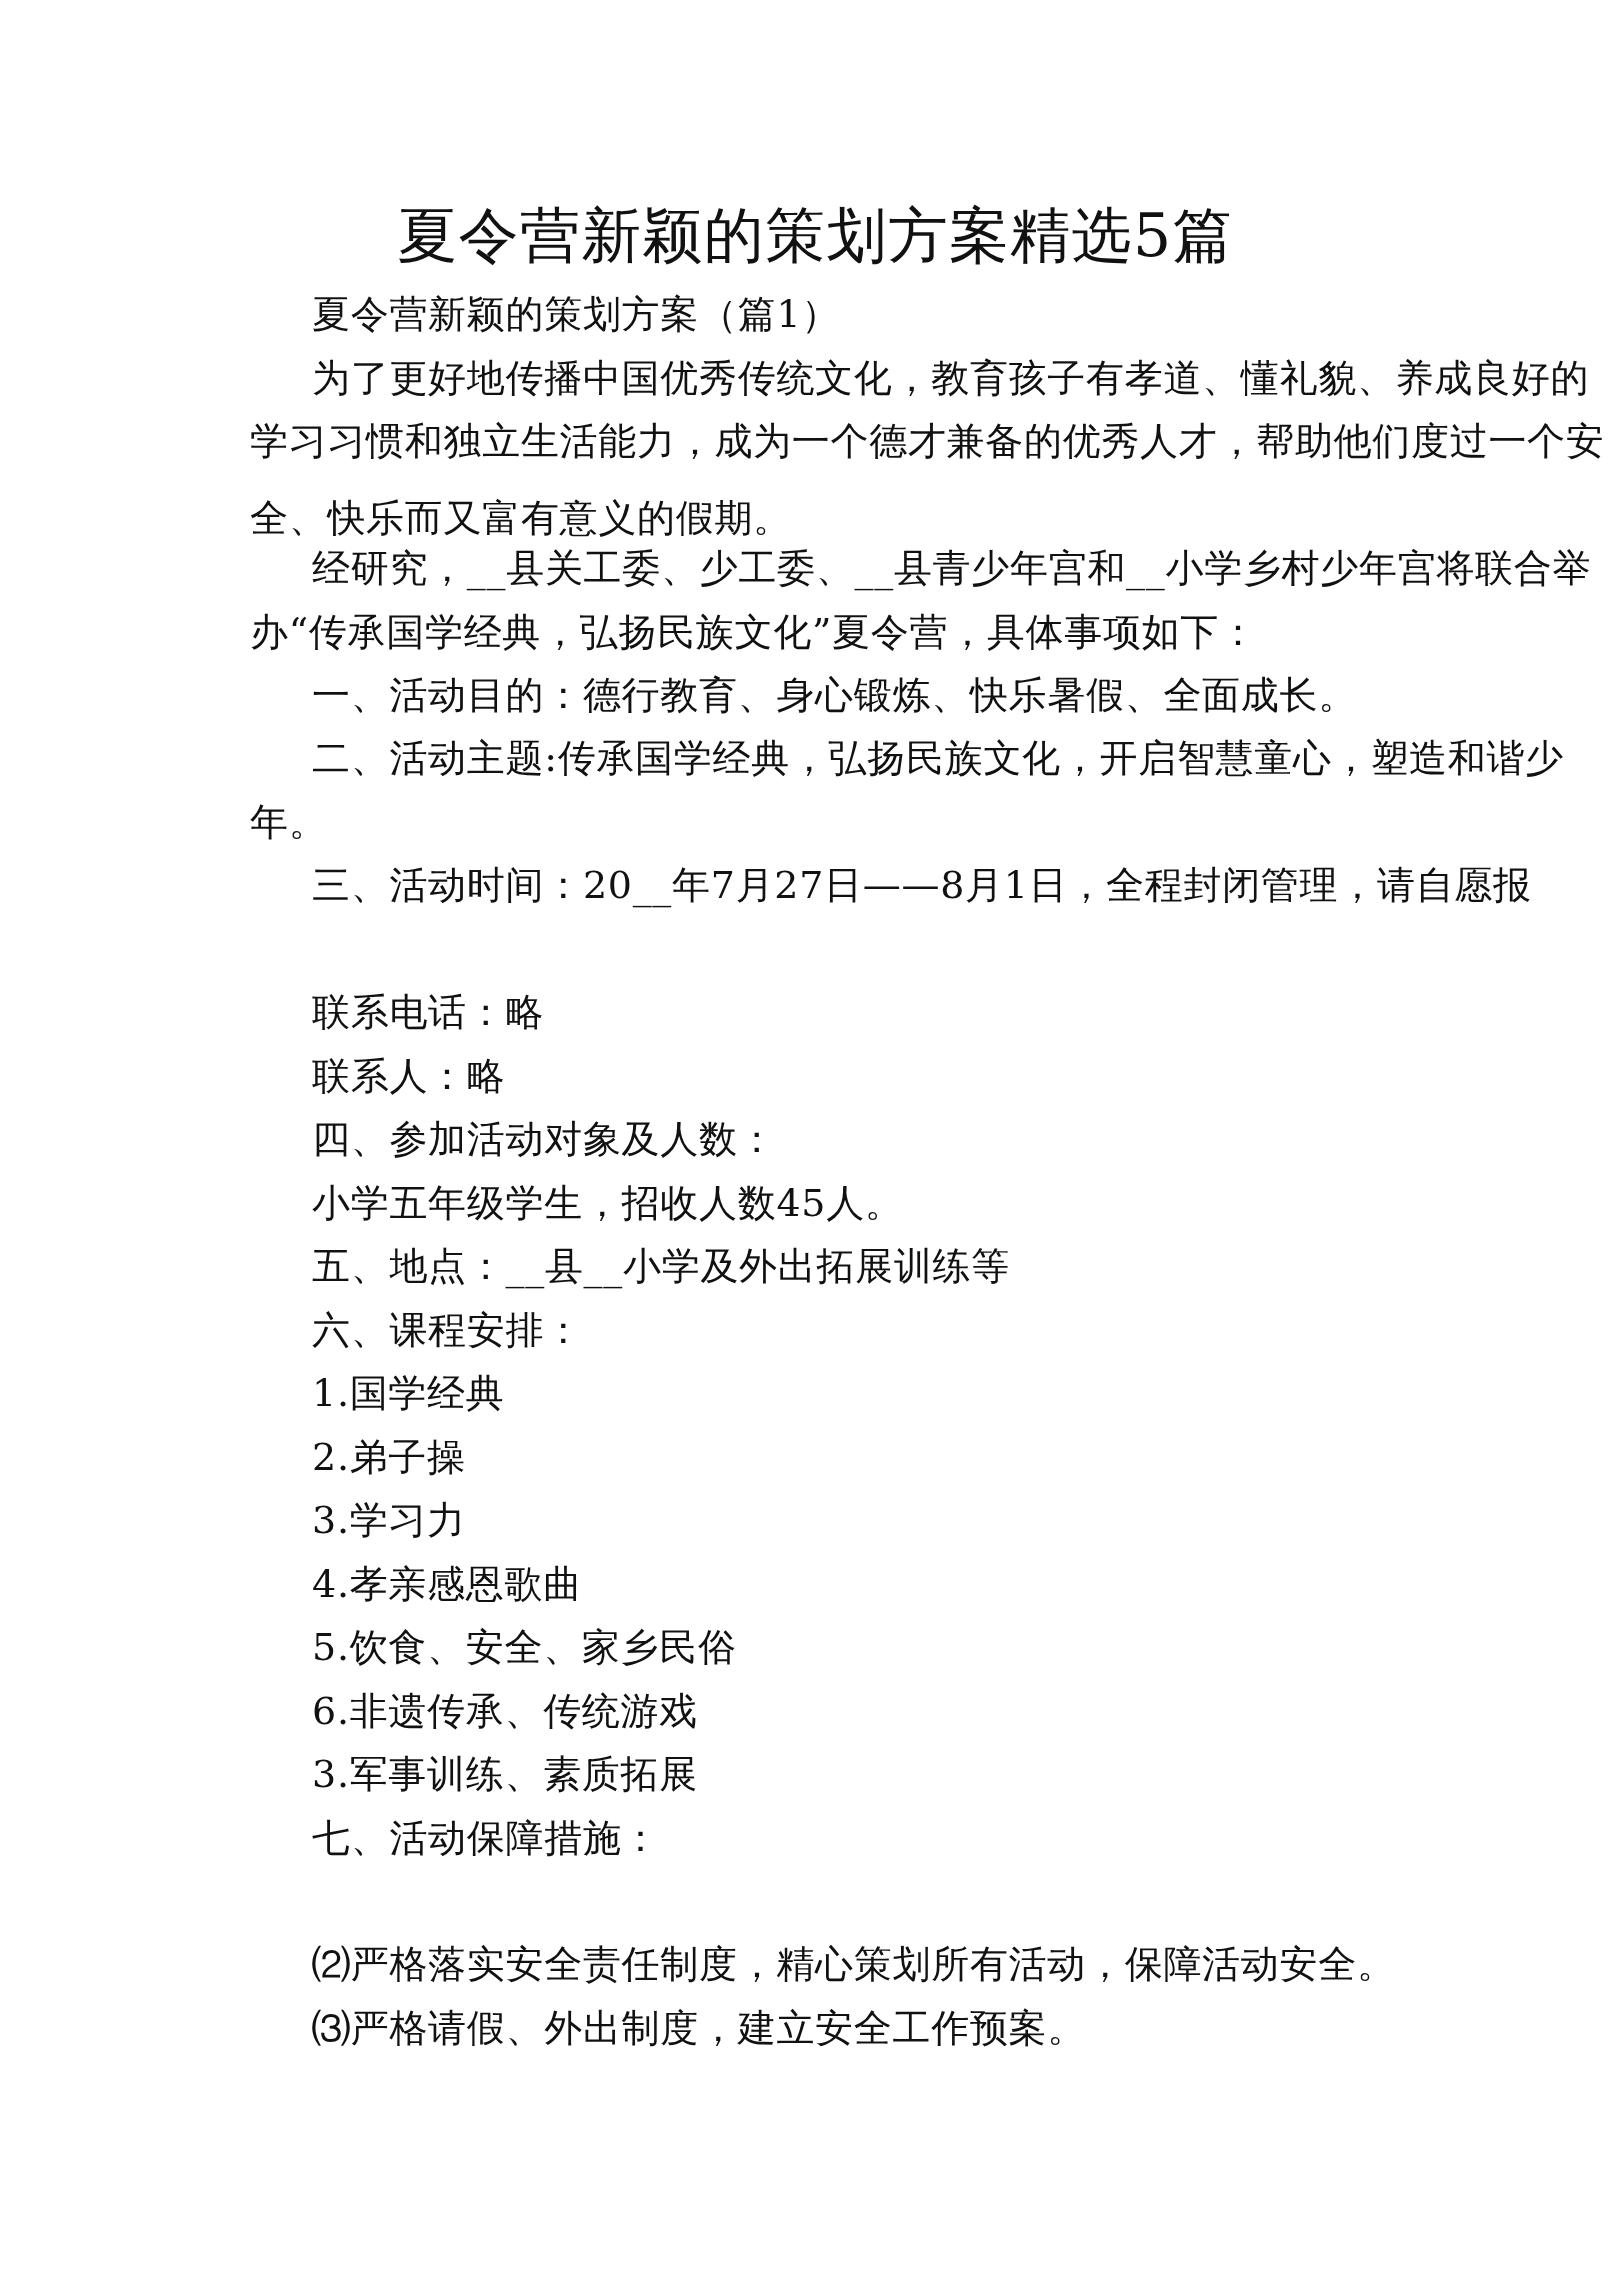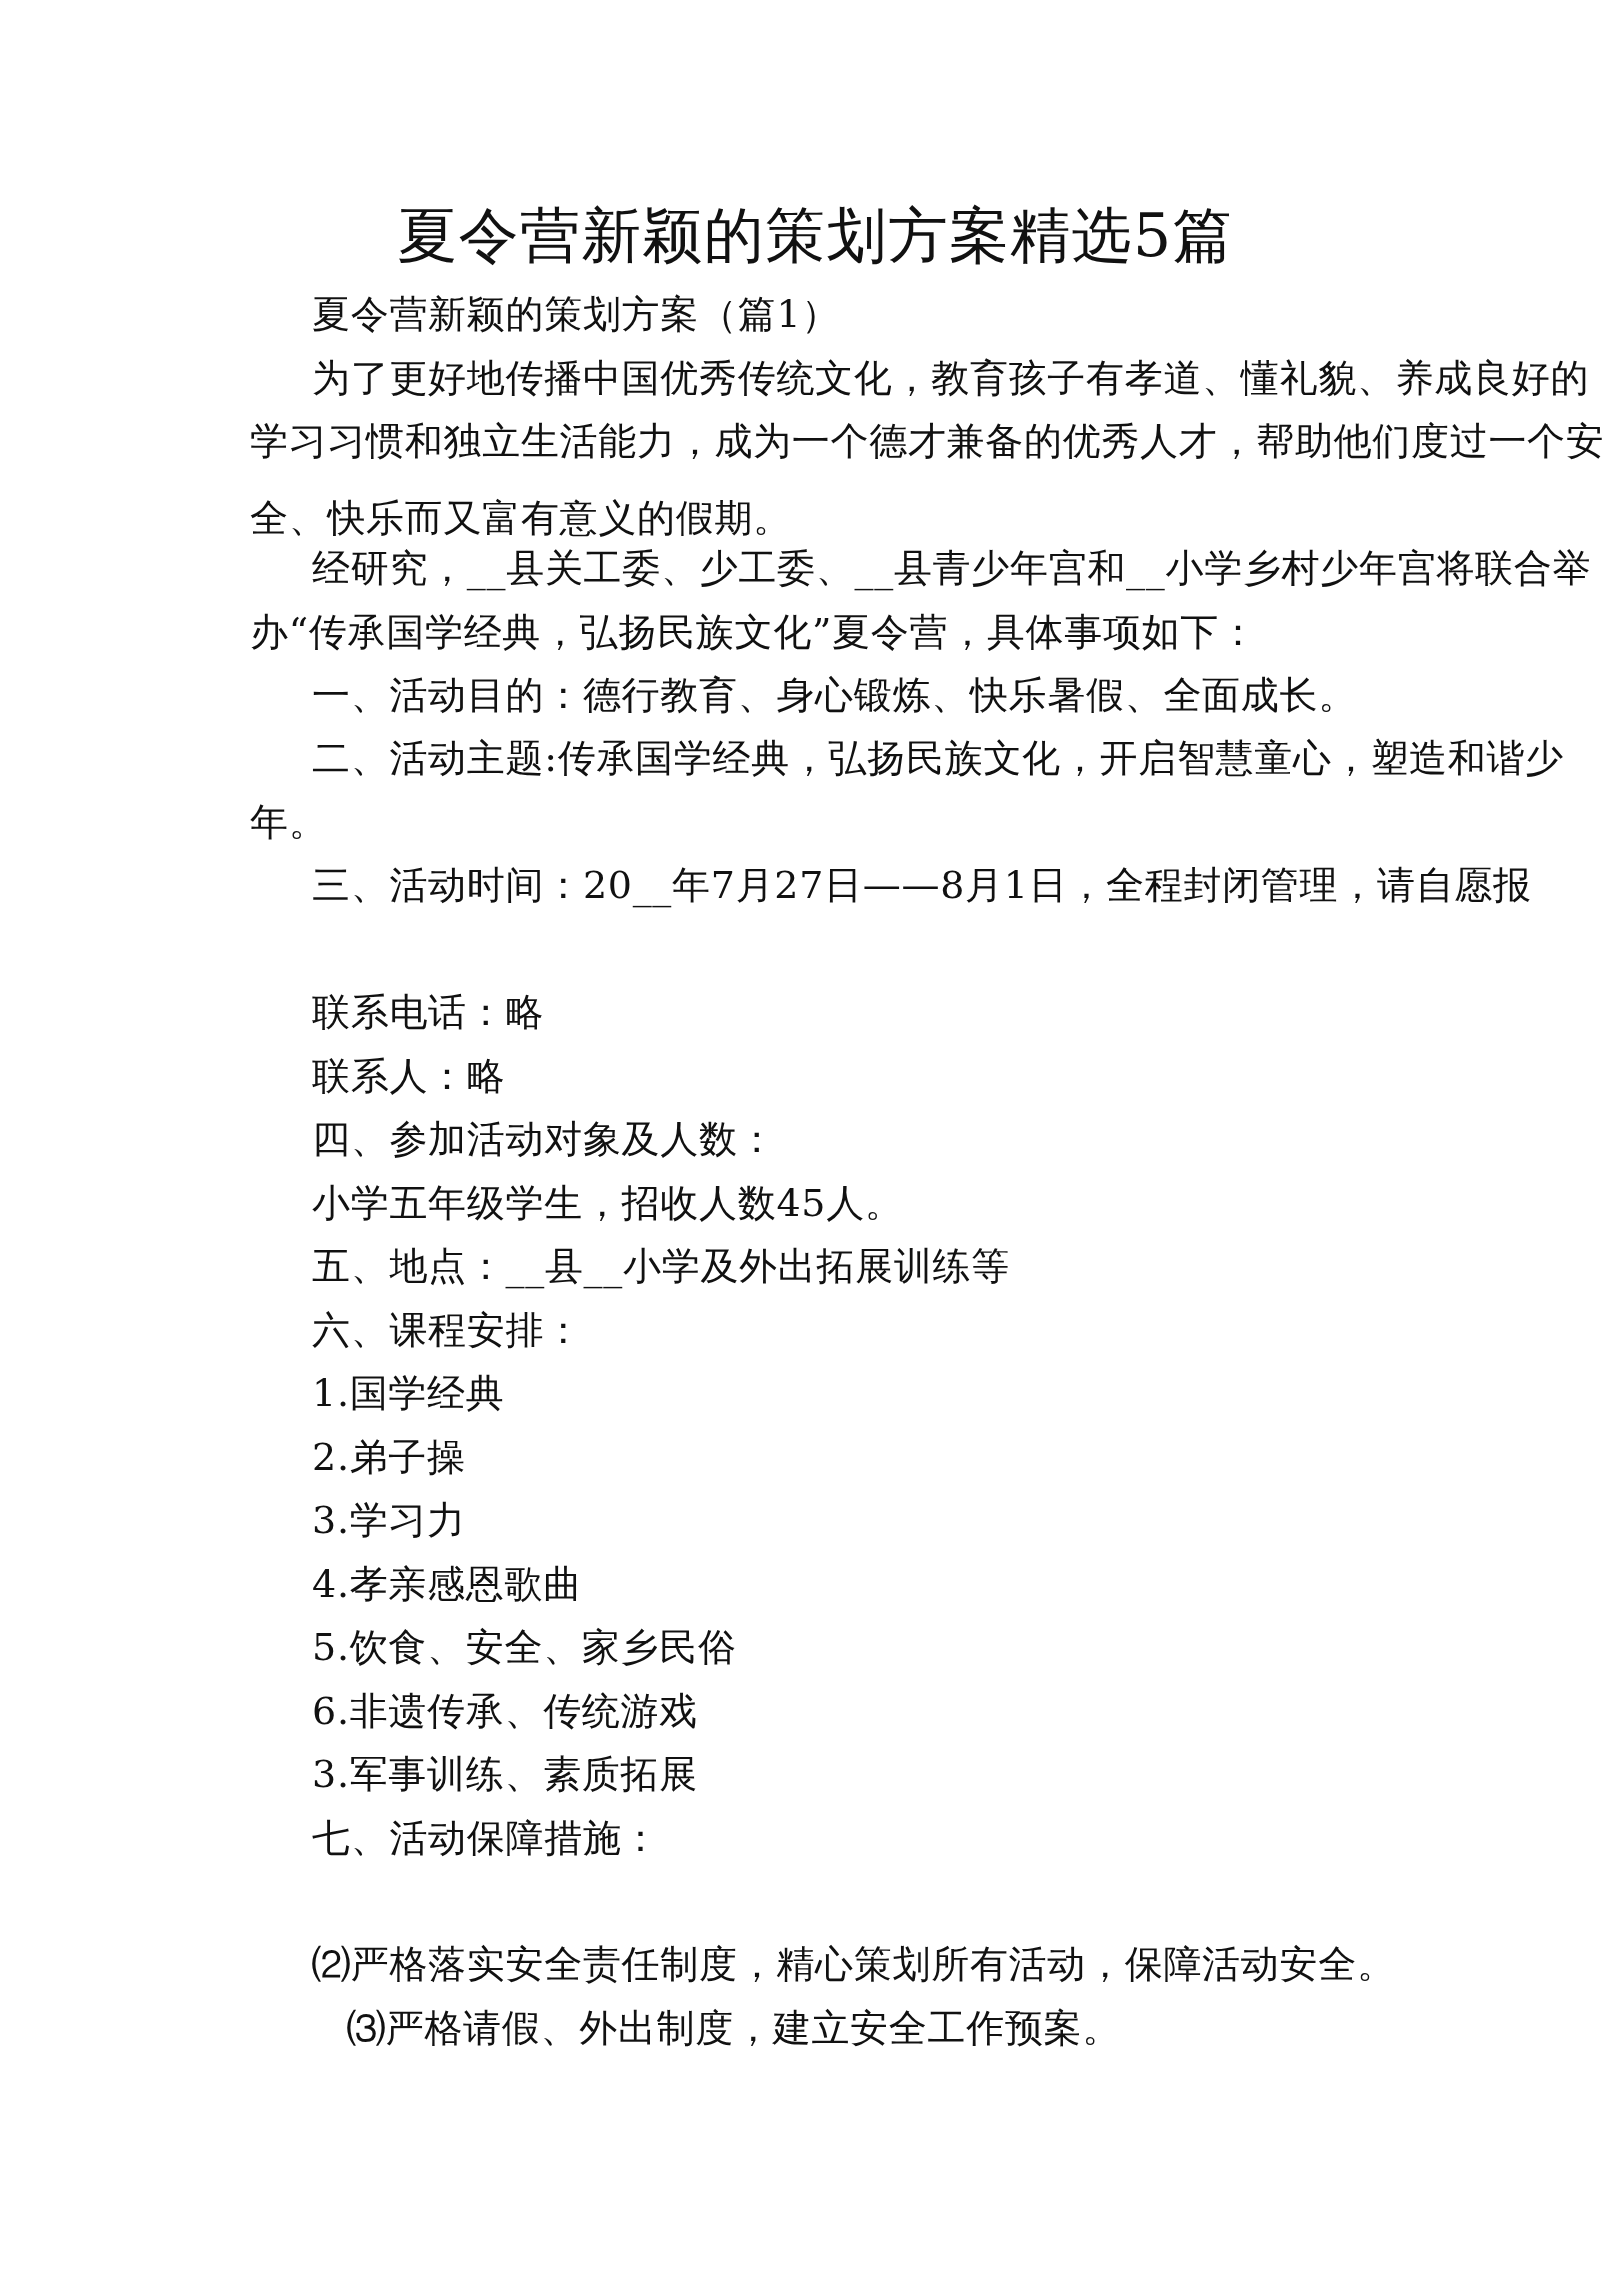--- a/index.html
+++ b/index.html
@@ -88,15 +88,15 @@
   <p class="line indent" style="top:1372px;">1.国学经典</p>
   <p class="line indent" style="top:1436px;">2.弟子操</p>
   <p class="line indent" style="top:1499px;">3.学习力</p>
   <p class="line indent" style="top:1563px;">4.孝亲感恩歌曲</p>
   <p class="line indent" style="top:1626px;">5.饮食、安全、家乡民俗</p>
   <p class="line indent" style="top:1690px;">6.非遗传承、传统游戏</p>
   <p class="line indent" style="top:1753px;">3.军事训练、素质拓展</p>
 
   <p class="line indent" style="top:1817px;">七、活动保障措施：</p>
   <p class="line indent" style="top:1943px;">⑵严格落实安全责任制度，精心策划所有活动，保障活动安全。</p>
-  <p class="line indent" style="top:2007px;margin-left:35px;">⑶严格请假、外出制度，建立安全工作预案。</p>
+  <p class="line indent" style="top:2007px;">⑶严格请假、外出制度，建立安全工作预案。</p>
 </div>
 
 
 </body></html>

